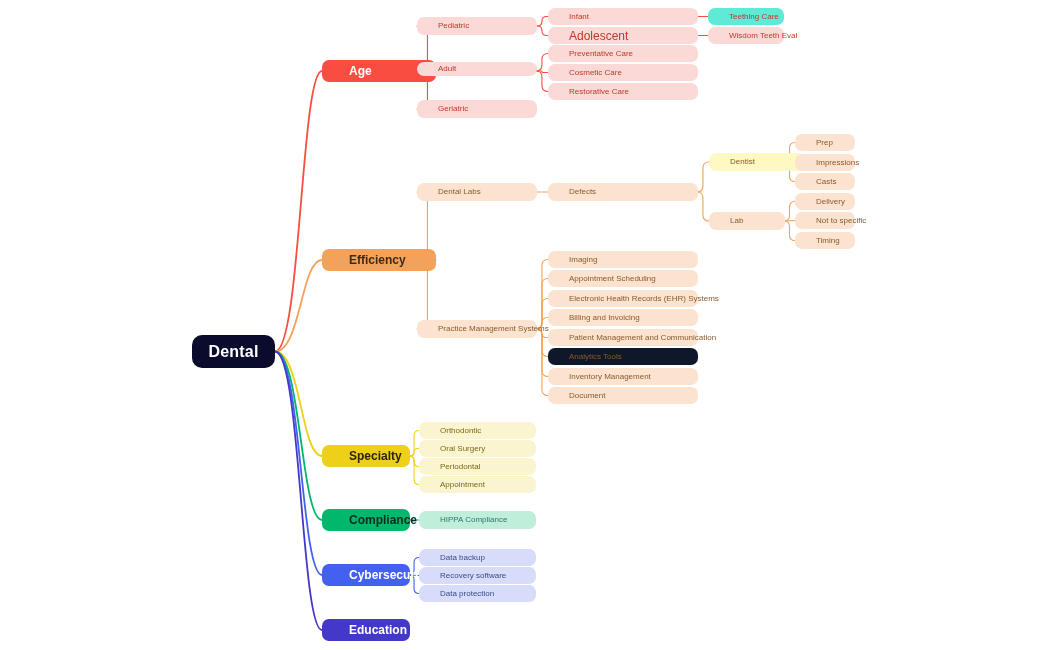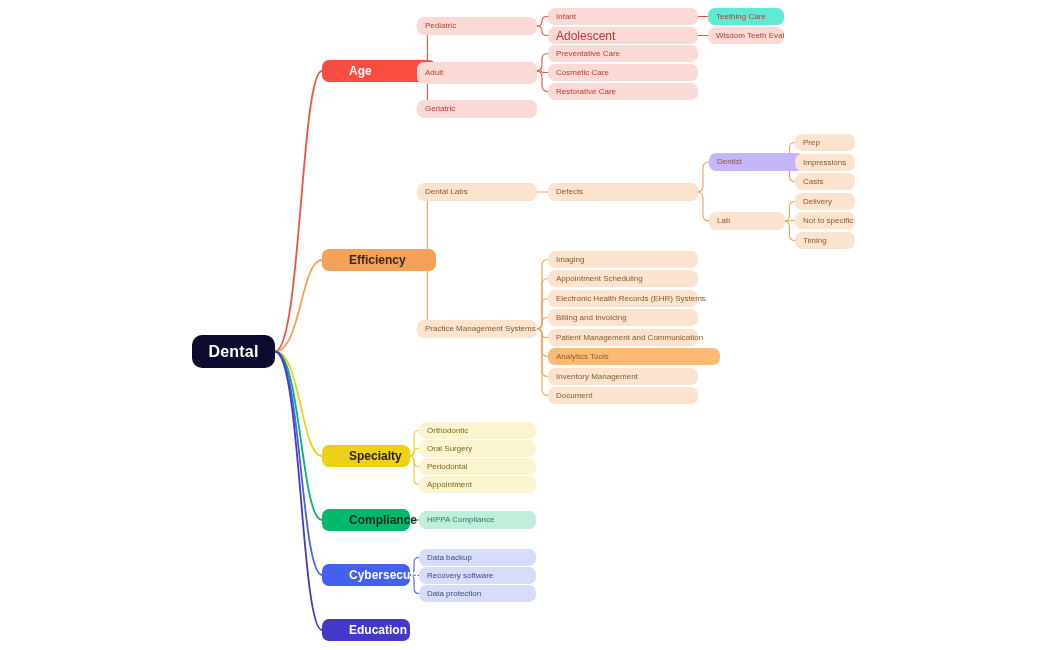--- a/index.html
+++ b/index.html
@@ -36,21 +36,21 @@
     letter-spacing: 0.2px;
   }
   .node.branch {
     justify-content: flex-start;
     font-weight: bold;
     padding-left: 27px;
   }
   .node.leaf {
     justify-content: flex-start;
     font-weight: normal;
-    padding-left: 8px;
+    padding-left: 21px;
   }
 </style>
 </head>
 <body>
 
 <div id="stage">
   <svg id="links" viewBox="0 0 1050 650" width="1050" height="650">
       <path d="M 275 351.5 C 300.85 351.5 300.85 71 322 71" fill="none" stroke="#FA4D42" stroke-width="1.8" stroke-linecap="round"></path>
       <path d="M 436 71 L 421.45 71 Q 427.45 71 427.45 65 L 427.45 32 Q 427.45 26 433.45 26 L 417 26" fill="none" stroke="#FA4D42" stroke-width="1.1" stroke-linecap="round"></path>
       <path d="M 537 26 L 537.2 26 Q 541.95 26 541.95 21.25 L 541.95 21.25 Q 541.95 16.5 546.7 16.5 L 548 16.5" fill="none" stroke="#FA4D42" stroke-width="1.1" stroke-linecap="round"></path>
@@ -110,21 +110,21 @@
       </div>
       <div class="node leaf" style="left: 708px; top: 8px; width: 76px; height: 17px; background: #5eead4; color: rgb(192, 57, 43); font-size: 8px;">
         <span>Teething Care</span>
       </div>
       <div class="node leaf" style="left: 548px; top: 27px; width: 150px; height: 17px; background: rgb(251, 217, 214); color: rgb(192, 57, 43); font-size: 12px;">
         <span>Adolescent</span>
       </div>
       <div class="node leaf" style="left: 708px; top: 27px; width: 76px; height: 17px; background: rgb(251, 217, 214); color: rgb(192, 57, 43); font-size: 8px;">
         <span>Wisdom Teeth Eval</span>
       </div>
-      <div class="node leaf" style="left: 417px; top: 62px; width: 120px; height: 22px; background: rgb(251, 217, 214); color: rgb(192, 57, 43); font-size: 8px;">
+      <div class="node leaf" style="left: 417px; top: 62px; width: 120px; height: 14px; background: rgb(251, 217, 214); color: rgb(192, 57, 43); font-size: 8px;">
         <span>Adult</span>
       </div>
       <div class="node leaf" style="left: 548px; top: 45px; width: 150px; height: 17px; background: rgb(251, 217, 214); color: rgb(192, 57, 43); font-size: 8px;">
         <span>Preventative Care</span>
       </div>
       <div class="node leaf" style="left: 548px; top: 64px; width: 150px; height: 17px; background: rgb(251, 217, 214); color: rgb(192, 57, 43); font-size: 8px;">
         <span>Cosmetic Care</span>
       </div>
       <div class="node leaf" style="left: 548px; top: 83px; width: 150px; height: 17px; background: rgb(251, 217, 214); color: rgb(192, 57, 43); font-size: 8px;">
         <span>Restorative Care</span>
@@ -134,21 +134,21 @@
       </div>
       <div class="node branch" style="left: 322px; top: 249px; width: 114px; height: 22px; background: rgb(244, 162, 89); color: rgb(63, 42, 18); font-size: 12px;">
         <span>Efficiency</span>
       </div>
       <div class="node leaf" style="left: 417px; top: 183px; width: 120px; height: 18px; background: rgb(251, 227, 208); color: rgb(138, 90, 43); font-size: 8px;">
         <span>Dental Labs</span>
       </div>
       <div class="node leaf" style="left: 548px; top: 183px; width: 150px; height: 18px; background: rgb(251, 227, 208); color: rgb(138, 90, 43); font-size: 8px;">
         <span>Defects</span>
       </div>
-      <div class="node leaf" style="left: 709px; top: 153px; width: 95px; height: 18px; background: #c4b5fd; color: rgb(138, 90, 43); font-size: 8px;">
+      <div class="node leaf" style="left: 709px; top: 153px; width: 95px; height: 18px; background: #fef9c3; color: rgb(138, 90, 43); font-size: 8px;">
         <span>Dentist</span>
       </div>
       <div class="node leaf" style="left: 795px; top: 134px; width: 60px; height: 17px; background: rgb(251, 227, 208); color: rgb(138, 90, 43); font-size: 8px;">
         <span>Prep</span>
       </div>
       <div class="node leaf" style="left: 795px; top: 154px; width: 60px; height: 17px; background: rgb(251, 227, 208); color: rgb(138, 90, 43); font-size: 8px;">
         <span>Impressions</span>
       </div>
       <div class="node leaf" style="left: 795px; top: 173px; width: 60px; height: 17px; background: rgb(251, 227, 208); color: rgb(138, 90, 43); font-size: 8px;">
         <span>Casts</span>
@@ -176,21 +176,21 @@
       </div>
       <div class="node leaf" style="left: 548px; top: 290px; width: 150px; height: 17px; background: rgb(251, 227, 208); color: rgb(138, 90, 43); font-size: 8px;">
         <span>Electronic Health Records (EHR) Systems</span>
       </div>
       <div class="node leaf" style="left: 548px; top: 309px; width: 150px; height: 17px; background: rgb(251, 227, 208); color: rgb(138, 90, 43); font-size: 8px;">
         <span>Billing and Invoicing</span>
       </div>
       <div class="node leaf" style="left: 548px; top: 329px; width: 150px; height: 17px; background: rgb(251, 227, 208); color: rgb(138, 90, 43); font-size: 8px;">
         <span>Patient Management and Communication</span>
       </div>
-      <div class="node leaf" style="left: 548px; top: 348px; width: 172px; height: 17px; background: #fdba74; color: rgb(138, 90, 43); font-size: 8px;">
+      <div class="node leaf" style="left: 548px; top: 348px; width: 150px; height: 17px; background: #0f172a; color: rgb(138, 90, 43); font-size: 8px;">
         <span>Analytics Tools</span>
       </div>
       <div class="node leaf" style="left: 548px; top: 368px; width: 150px; height: 17px; background: rgb(251, 227, 208); color: rgb(138, 90, 43); font-size: 8px;">
         <span>Inventory Management</span>
       </div>
       <div class="node leaf" style="left: 548px; top: 387px; width: 150px; height: 17px; background: rgb(251, 227, 208); color: rgb(138, 90, 43); font-size: 8px;">
         <span>Document</span>
       </div>
       <div class="node branch" style="left: 322px; top: 445px; width: 88px; height: 22px; background: rgb(239, 208, 24); color: rgb(43, 37, 6); font-size: 12px;">
         <span>Specialty</span>

